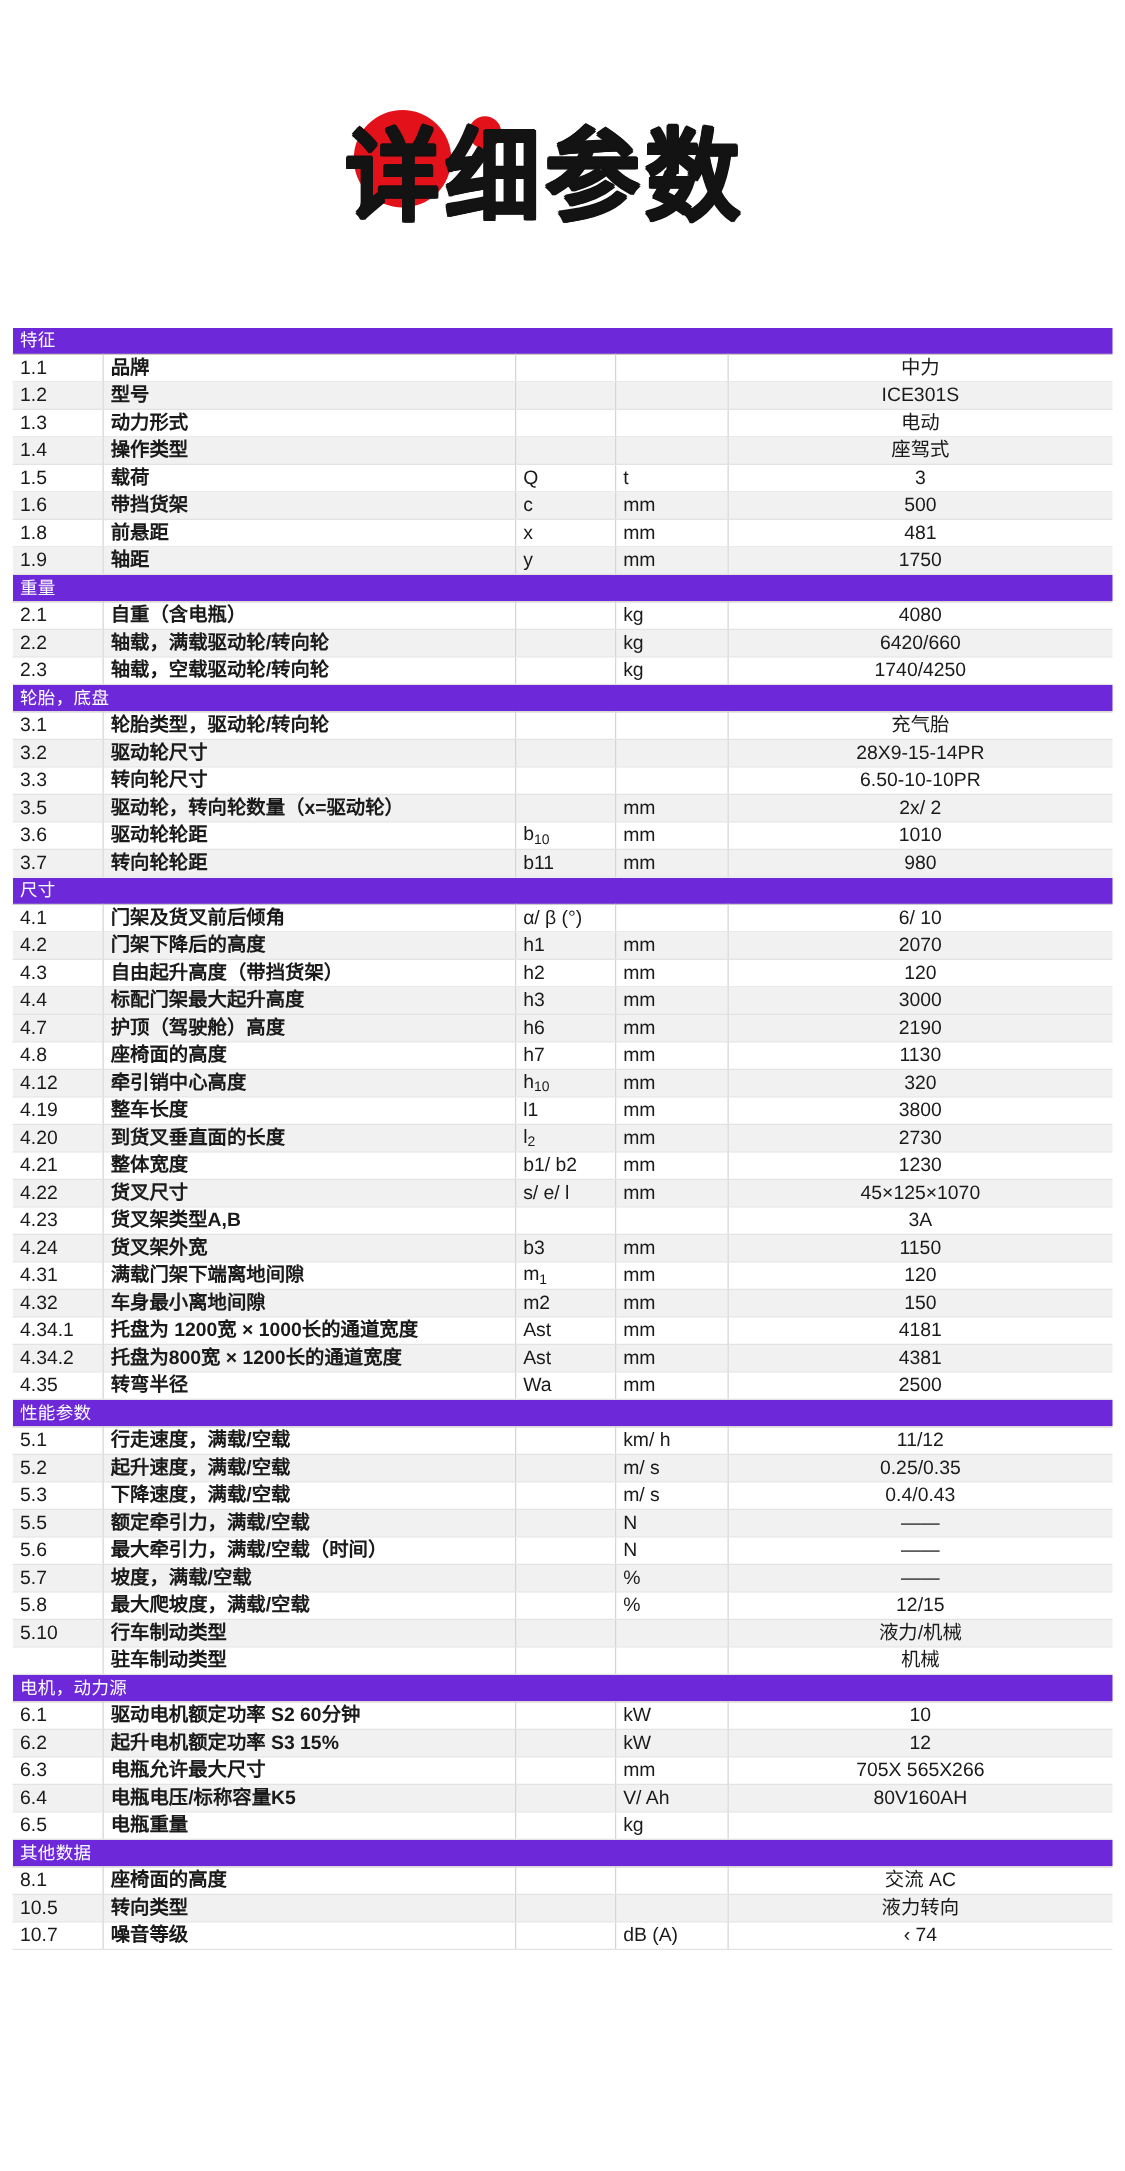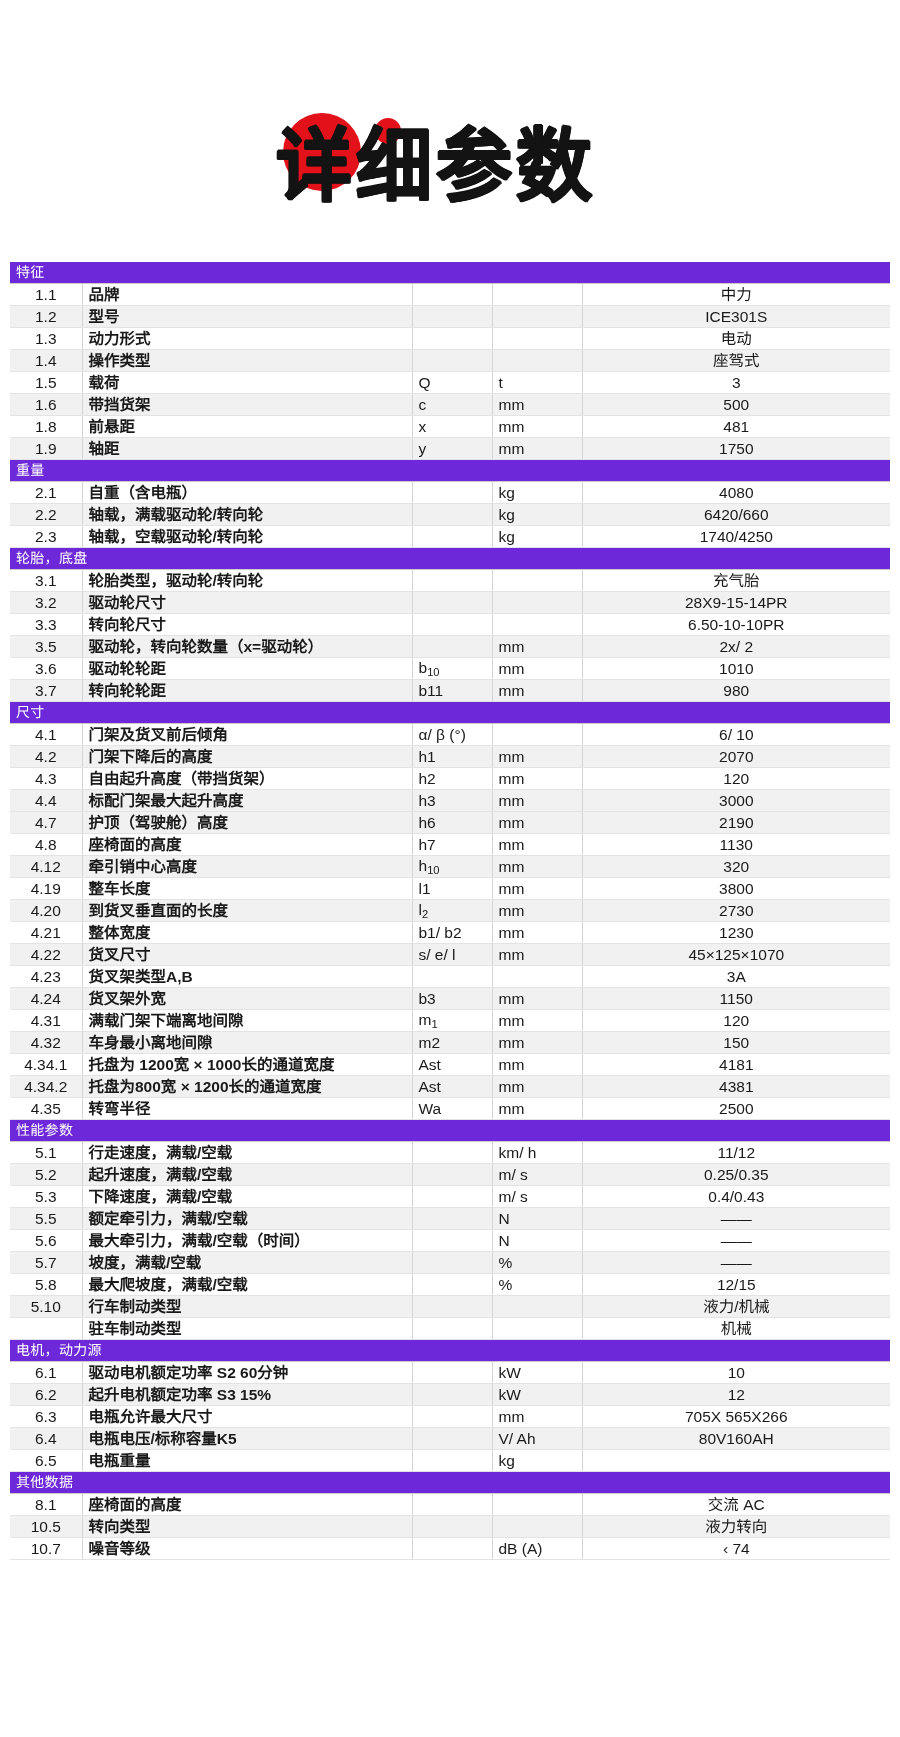--- a/index.html
+++ b/index.html
@@ -22,21 +22,20 @@
     height: 262px;
     width: 900px;
     overflow: hidden;
   }
   .banner-inner {
     position: absolute;
     left: 0;
     top: 0;
     width: 900px;
     height: 262px;
-    margin-top: 25px;
   }
   .logo-dot-big {
     position: absolute;
     left: 283px;
     top: 88px;
     width: 78px;
     height: 78px;
     border-radius: 50%;
     background: #e3121a;
   }
@@ -99,21 +98,21 @@
     line-height: 20px;
     overflow: hidden;
     white-space: nowrap;
   }
   table.spec td:last-child { border-right: none; }
 
   tr.row-odd  td { background: #ffffff; }
   tr.row-even td { background: #f1f1f1; }
 
   td.no {
-    text-align: center;
+    text-align: left;
     padding-right: 12px;
     letter-spacing: 0px;
   }
   td.desc { text-align: left; padding-left: 10px; font-weight: bold; }
   td.sym  { text-align: left; padding-left: 8px; }
   td.unit { text-align: left; padding-left: 8px; }
   td.val  { text-align: center; }
 
   
   tr.section td {

